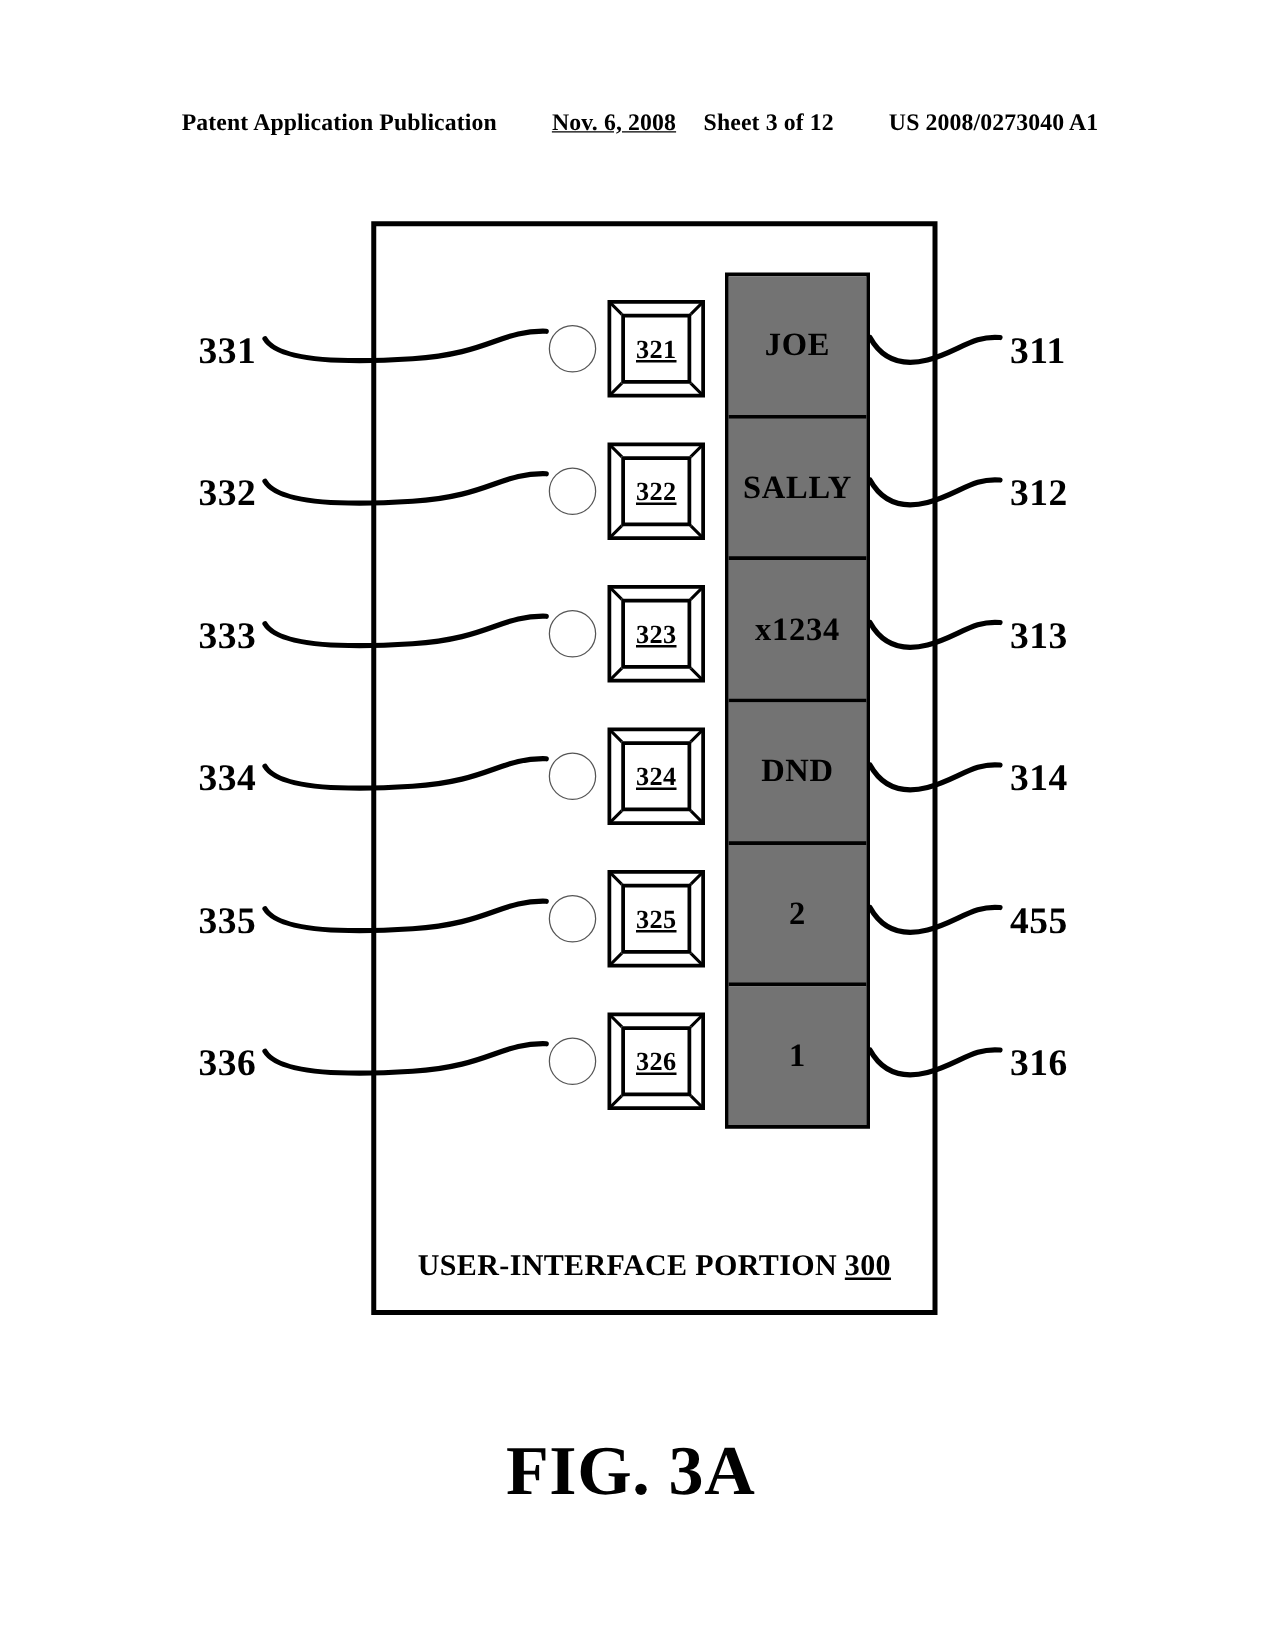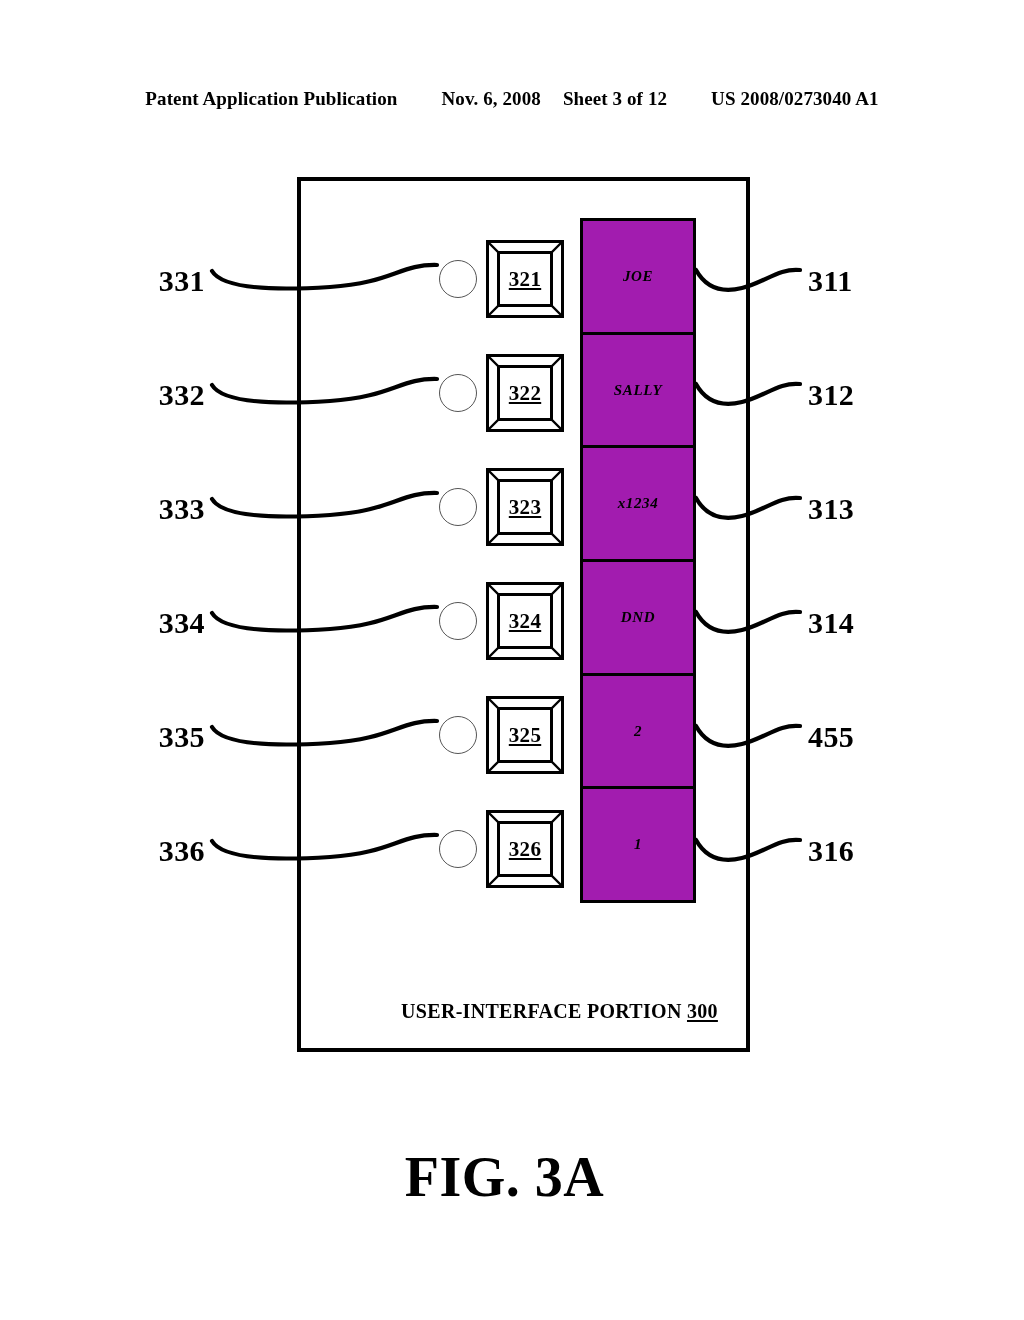--- a/index.html
+++ b/index.html
@@ -22,21 +22,21 @@
     top: 88px;
     left: 0;
     width: 1024px;
     text-align: center;
     font-weight: bold;
     font-size: 19px;
     letter-spacing: 0.1px;
     white-space: nowrap;
   }
   .page-header .hdr-pub      { margin-right: 44px; margin-top: 16px; }
-  .page-header .hdr-date     { margin-right: 22px; }
+  .page-header .hdr-date     { margin-right: 22px; text-decoration: underline; }
   .page-header .hdr-sheet    { margin-right: 44px; }
   .page-header .hdr-patno    { }
 
   
   #figure-stage {
     position: absolute;
     left: 0;
     top: 0;
     width: 1024px;
     height: 1320px;
@@ -68,24 +68,23 @@
     flex-direction: column;
   }
   .display-cell {
     flex: 1 1 0;
     border-bottom: 3px solid #000;
     box-sizing: border-box;
     display: flex;
     align-items: center;
     justify-content: center;
     font-weight: bold;
-    font-size: 15px;
+    font-size: 26px;
     letter-spacing: 0.6px;
-    background: #a21caf;
-    font-style: italic;
+    background: #737373;
   }
   .display-cell:last-child { border-bottom: none; }
 
   
   .hard-button {
     position: absolute;
     width: 78px;
     height: 60px;
     box-sizing: border-box;
   }
@@ -154,24 +153,23 @@
   }
 
   
   .panel-caption {
     position: absolute;
     left: 297px;
     top: 1000px;
     width: 453px;
     text-align: center;
     font-weight: bold;
-    font-size: 20px;
+    font-size: 24px;
     letter-spacing: 0.3px;
     white-space: nowrap;
-    padding-left: 36px;
   }
   .panel-caption .cap-num {
     text-decoration: underline;
     text-underline-offset: 2px;
   }
 
   
   .figure-caption {
     position: absolute;
     left: 0;

